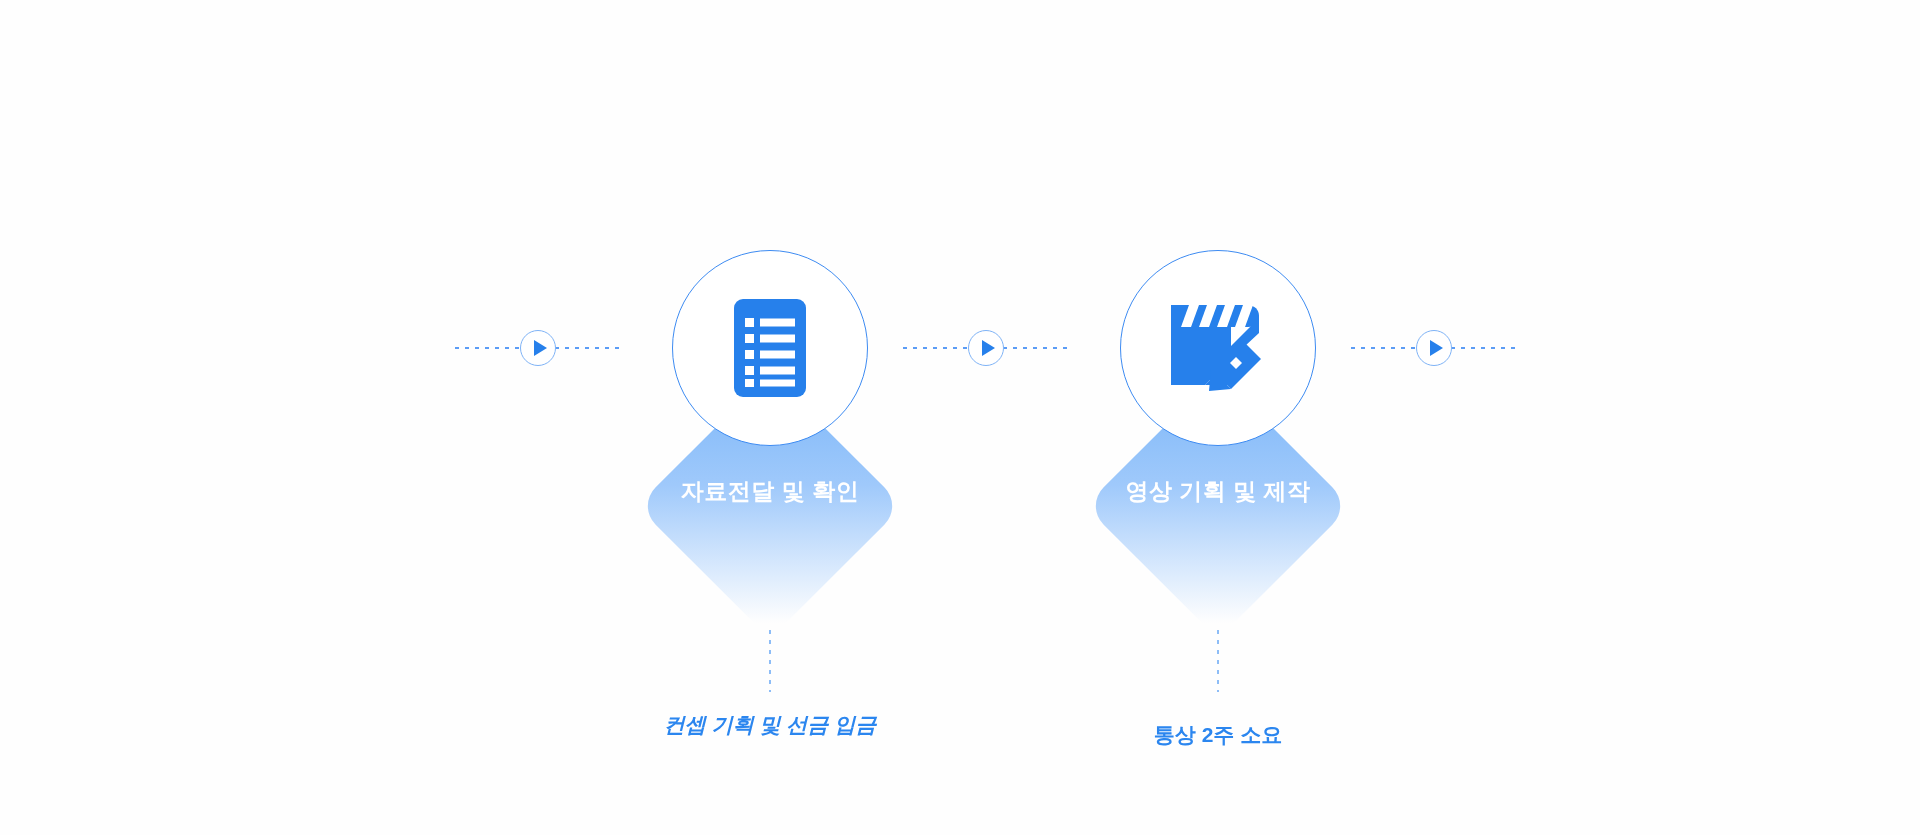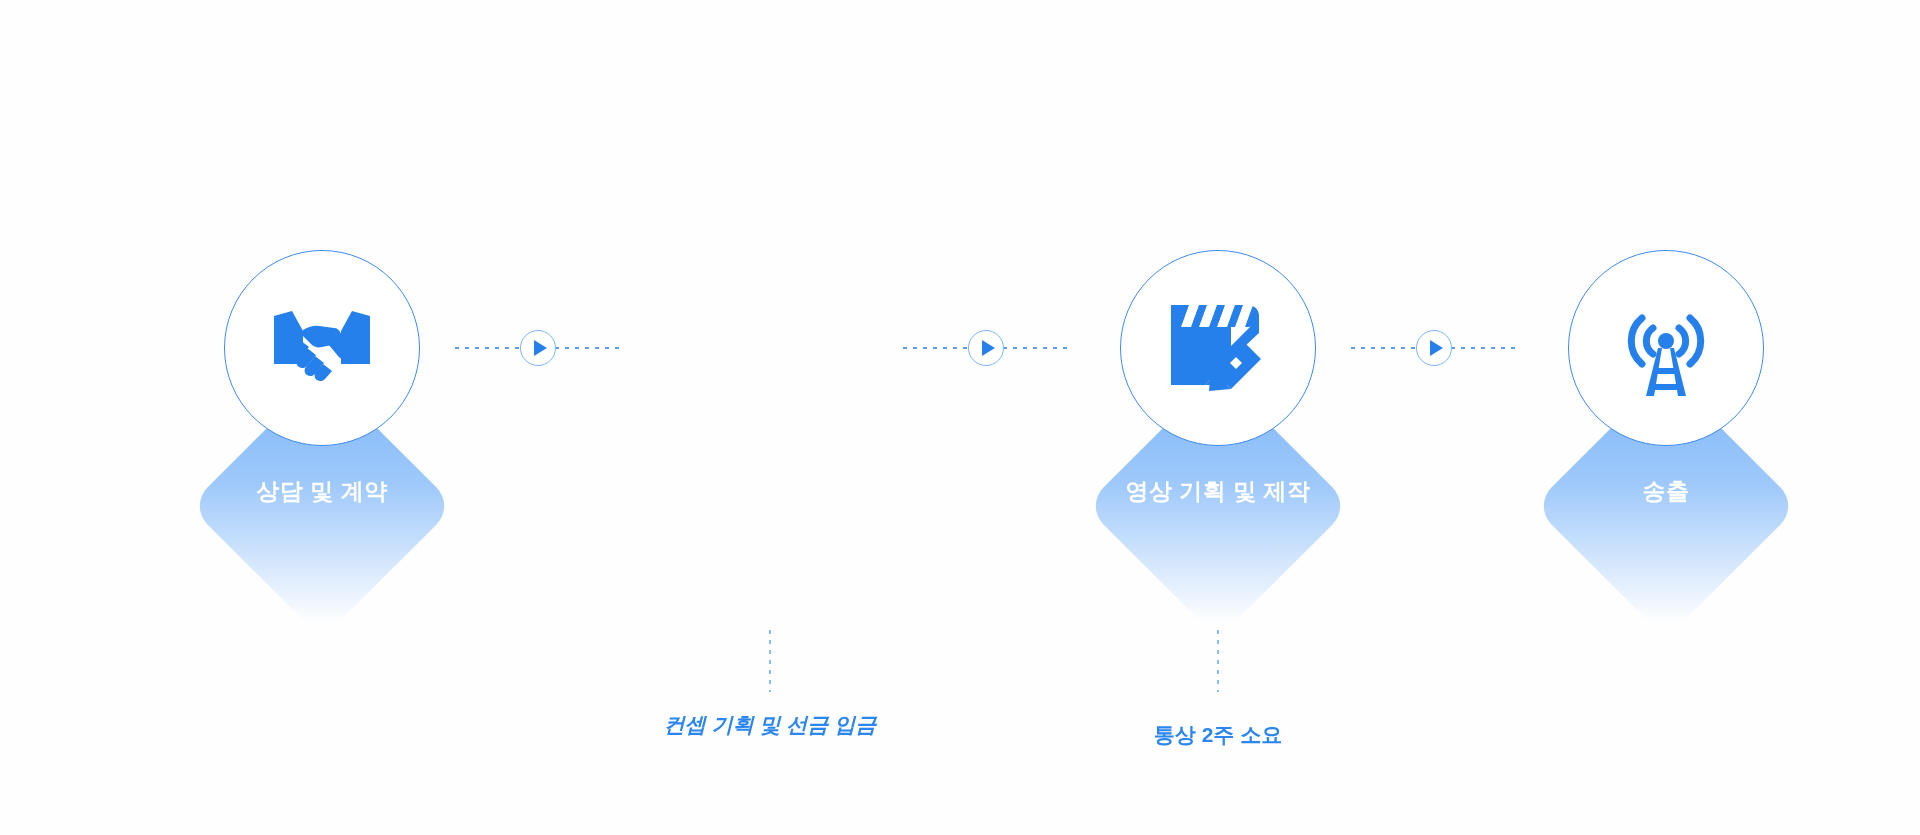--- a/index.html
+++ b/index.html
@@ -145,49 +145,51 @@
     color:#2b86ef;
     white-space:nowrap;
     line-height:1;
   }
 </style>
 </head>
 <body>
 
 <div id="stage">
 
-  <div class="step" style="left:189px;">
-    <div class="diamond"></div>
-    <div class="diamond-label">상담 및 계약</div>
-    <div class="circle">
-      <span>
-        <svg width="100" height="84" viewBox="0 0 100 84">
-          <g fill="#2680eb">
-            <path d="M2 10 L20 5 L31 25 L31 58 L2 58 Z"></path>
-            <path d="M98 10 L80 5 L69 25 L69 58 L98 58 Z"></path>
-            <path d="M31 24 C36 21 42 19 47 20 L62 22 C65 22 67 24 68 26 L80 44 C82 47 81 51 78 53 C75 55 71 54 69 51 L60 39 L50 41 C46 42 42 41 39 38 L31 30 Z"></path>
-            <path d="M28 34 L20 44 C18 46 18 50 21 52 C24 54 27 53 29 51 L37 41 Z"></path>
-            <path d="M35 42 L26 53 C24 55 24 59 27 61 C30 63 33 62 35 60 L44 49 Z"></path>
-            <path d="M43 50 L34 61 C32 63 32 67 35 69 C38 71 41 70 43 68 L52 57 Z"></path>
-            <path d="M51 58 L44 66 C42 68 42 72 45 74 C48 76 51 75 53 73 L60 65 Z"></path>
-            <path d="M60 38 L72 54 C74 57 78 58 81 56 C84 54 85 50 83 47 L71 31 Z"></path>
-            <path d="M52 33 L66 50 C68 53 72 54 75 52 C78 50 79 46 77 43 L63 26 Z"></path>
-          </g>
-        </svg>
-      </span>
-    </div>
-  </div>
 
   <div class="connector" style="left:455px; width:166px;">
     <div class="conn-line"></div>
     <div class="conn-btn">
       <span class="tri"></span>
     </div>
   </div>
 
+  <div class="step" style="left:637px;">
+    <div class="diamond"></div>
+    <div class="diamond-label">자료전달 및 확인</div>
+    <div class="circle">
+      <span>
+        <svg width="72" height="98" viewBox="0 0 72 98">
+          <rect x="0" y="0" width="72" height="98" rx="9" fill="#2680eb"></rect>
+          <g fill="#ffffff">
+            <rect x="11" y="19" width="9" height="9"></rect>
+            <rect x="26" y="19.5" width="35" height="8"></rect>
+            <rect x="11" y="35" width="9" height="9"></rect>
+            <rect x="26" y="35.5" width="35" height="8"></rect>
+            <rect x="11" y="51" width="9" height="9"></rect>
+            <rect x="26" y="51.5" width="35" height="8"></rect>
+            <rect x="11" y="67" width="9" height="9"></rect>
+            <rect x="26" y="67.5" width="35" height="8"></rect>
+            <rect x="11" y="80" width="9" height="8"></rect>
+            <rect x="26" y="80.5" width="35" height="7"></rect>
+          </g>
+        </svg>
+      </span>
+    </div>
+  </div>
 
   <div class="connector" style="left:903px; width:166px;">
     <div class="conn-line"></div>
     <div class="conn-btn">
       <span class="tri"></span>
     </div>
   </div>
 
   <div class="step" style="left:1085px;">
     <div class="diamond"></div>
@@ -217,43 +219,20 @@
     </div>
   </div>
 
   <div class="connector" style="left:1351px; width:166px;">
     <div class="conn-line"></div>
     <div class="conn-btn">
       <span class="tri"></span>
     </div>
   </div>
 
-  <div class="step" style="left:1533px;">
-    <div class="diamond"></div>
-    <div class="diamond-label">송출</div>
-    <div class="circle">
-      <span>
-        <svg width="92" height="100" viewBox="0 0 92 100">
-          <g fill="none" stroke="#2680eb" stroke-width="7" stroke-linecap="round">
-            <path d="M33 30 A16 16 0 0 0 33 56"></path>
-            <path d="M59 30 A16 16 0 0 1 59 56"></path>
-            <path d="M22 20 A30 30 0 0 0 22 66"></path>
-            <path d="M70 20 A30 30 0 0 1 70 66"></path>
-          </g>
-          <circle cx="46" cy="43" r="8" fill="#2680eb"></circle>
-          <g fill="#2680eb">
-            <path d="M42 50 L34 98 L26 98 L38 50 Z"></path>
-            <path d="M50 50 L58 98 L66 98 L54 50 Z"></path>
-            <rect x="35" y="70" width="22" height="6"></rect>
-            <rect x="31" y="86" width="30" height="6"></rect>
-          </g>
-        </svg>
-      </span>
-    </div>
-  </div>
 
   <div class="note" style="left:770px; top:630px;">
     <div class="note-line" style="height:62px;"></div>
     <div class="note-text" style="top:84px;font-style:italic;">컨셉 기획 및 선금 입금</div>
   </div>
 
   <div class="note" style="left:1218px; top:630px;">
     <div class="note-line" style="height:62px;"></div>
     <div class="note-text" style="top:94px;">통상 2주 소요</div>
   </div>

